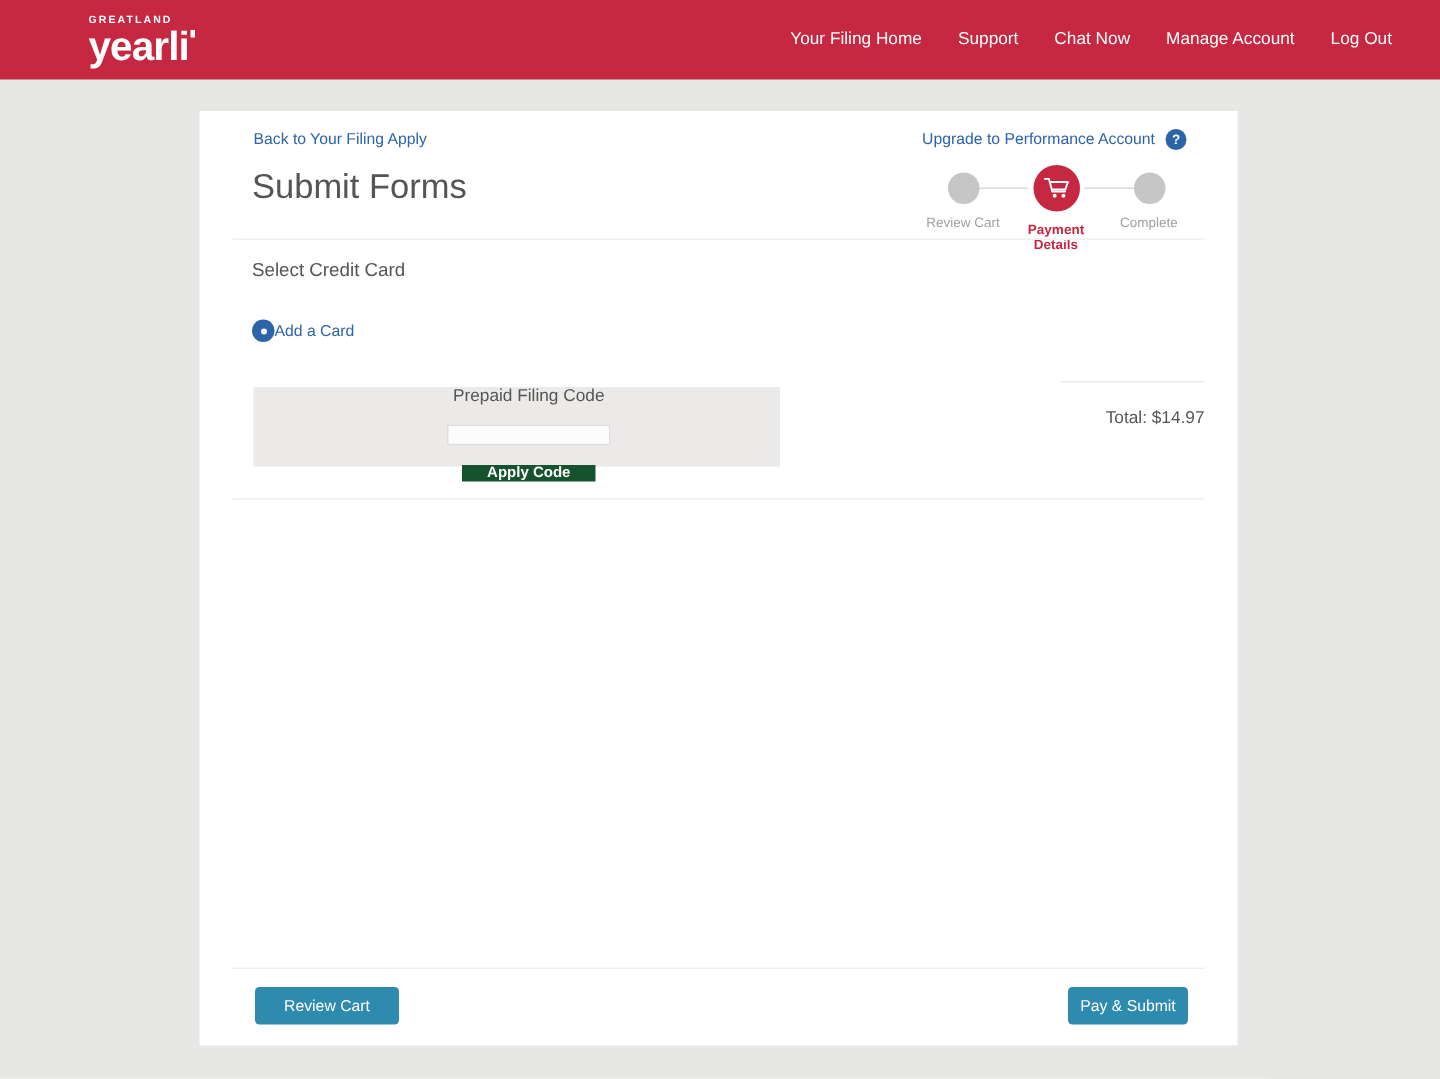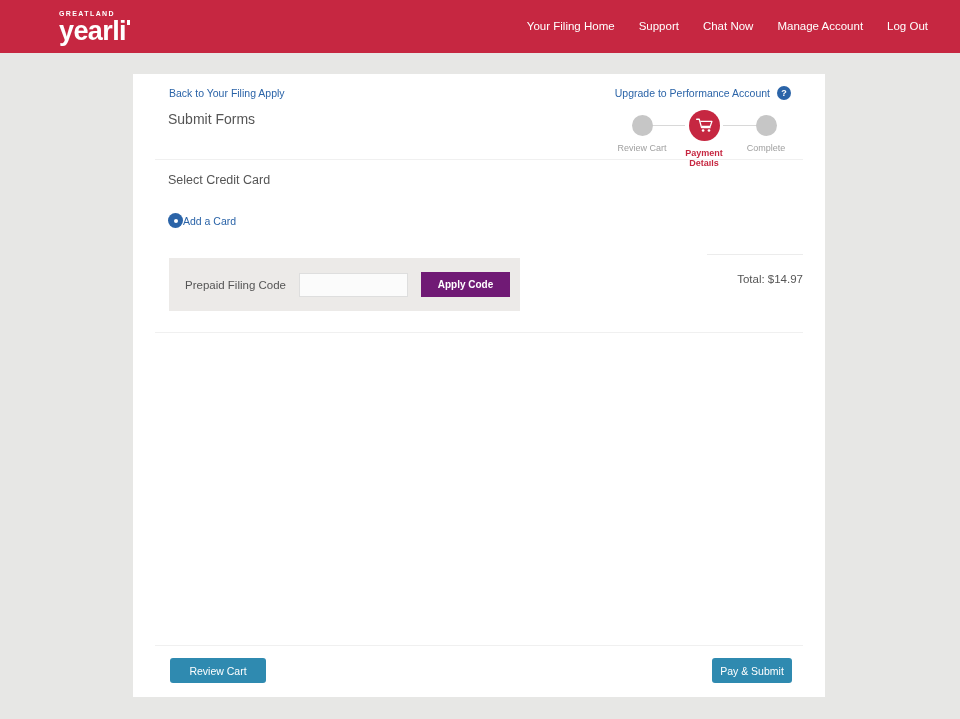--- a/index.html
+++ b/index.html
@@ -80,21 +80,21 @@
     position: absolute;
     left: 36px; top: 13px;
     font-size: 10.5px;
     color: #2b64a8;
     text-decoration: none;
   }
 
   .page-title {
     position: absolute;
     left: 35px; top: 37px;
-    font-size: 14px;
+    font-size: 23px;
     color: #555555;
     font-weight: normal;
   }
 
   
   .upgrade-row {
     position: absolute;
     right: 34px; top: 12px;
     display: flex;
     align-items: center;
@@ -207,38 +207,39 @@
   
   .prepaid {
     position: absolute;
     left: 36px; top: 184px;
     width: 351px; height: 53px;
     background: #eceae8;
     display: flex;
     align-items: center;
     padding-left: 16px;
     gap: 13px;
+    flex-direction: column;
   }
   .prepaid-label {
     font-size: 11.5px;
     color: #555555;
     white-space: nowrap;
   }
   .prepaid-input {
     width: 109px; height: 24px;
     background: #fbfbfb;
     border: 1px solid #dedede;
     font-family: "Liberation Sans", sans-serif;
     font-size: 11px;
     padding: 0 5px;
     color: #333;
   }
   .apply-btn {
     width: 89px; height: 25px;
-    background: #701a75;
+    background: #14532d;
     color: #ffffff;
     border: none;
     font-family: "Liberation Sans", sans-serif;
     font-size: 10px;
     font-weight: bold;
     cursor: pointer;
   }
 
   
   .total-rule {

